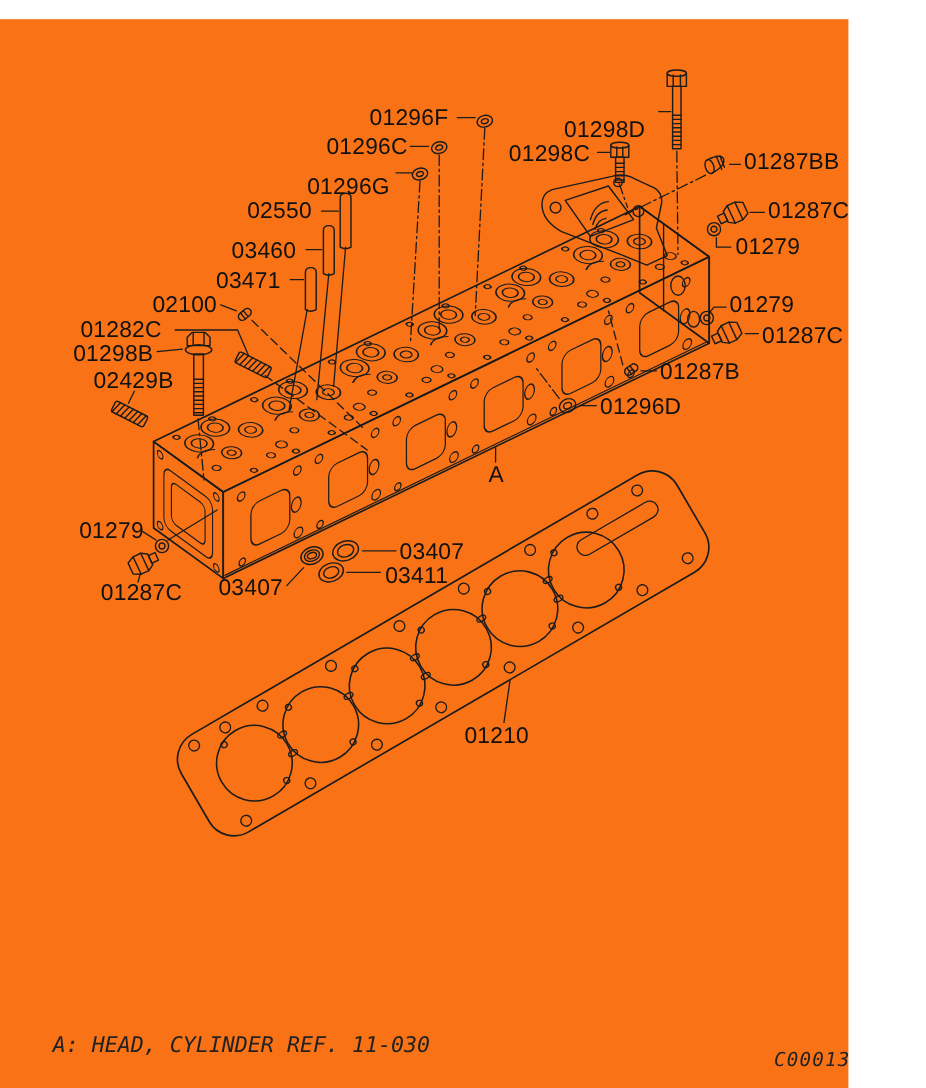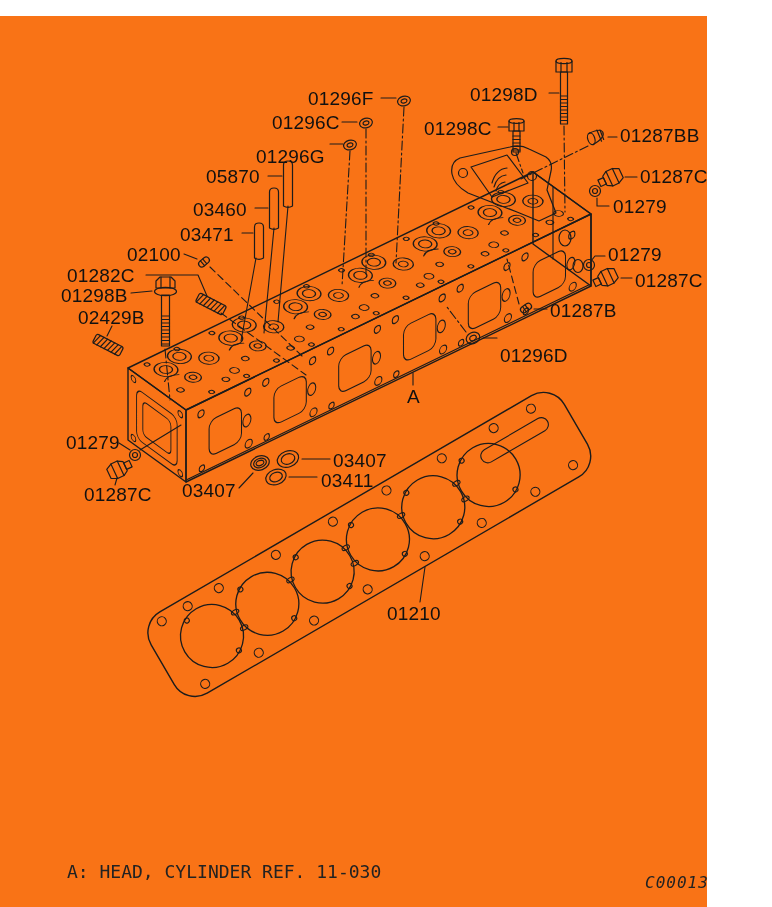--- a/index.html
+++ b/index.html
@@ -2,21 +2,21 @@
 <html><head>
 <meta charset="utf-8">
 <style>
   html,body{margin:0;padding:0;background:#fff;}
   #page{position:relative;width:707px;height:907px;background:#f97316;overflow:hidden;
         font-family:"Liberation Sans",sans-serif;margin-top:16px;}
   #art{position:absolute;left:0;top:0;}
   .lbl{position:absolute;font-size:19px;line-height:19px;color:#111;letter-spacing:0.2px;
        white-space:pre;font-family:"Liberation Sans",sans-serif;}
   .mono{position:absolute;font-family:"DejaVu Sans Mono",monospace;color:#222;white-space:pre;}
-  #footer-note{left:67px;top:845px;font-size:18px;}
+  #footer-note{left:44px;top:845px;font-size:18px;font-style:italic;}
   #figure-code{left:645px;top:857px;font-size:16px;letter-spacing:1px;font-style:italic;}
 </style>
 </head>
 <body>
 
 <div id="page">
 
 <svg id="art" width="772" height="907" viewBox="0 0 772 907" fill="none" stroke="#1c1c1c" stroke-width="1.2" stroke-linecap="round" stroke-linejoin="round">
 
   <defs>
@@ -282,36 +282,36 @@
              M466,316 L447,291 M165,333 L170,384"></path>
   </g>
   <g stroke-width="1.1" stroke-dasharray="7 4">
     <path d="M210,251 L302,340 M221,297 L306,359 M519,288 L507,243"></path>
   </g>
 </svg>
 
 <div class="lbl" style="left:308px;top:73px">01296F</div>
 <div class="lbl" style="left:272px;top:97px">01296C</div>
 <div class="lbl" style="left:256px;top:131px">01296G</div>
-<div class="lbl" style="left:470px;top:69px">01298D</div>
+<div class="lbl" style="left:470px;top:83px">01298D</div>
 <div class="lbl" style="left:424px;top:103px">01298C</div>
-<div class="lbl" style="left:206px;top:151px">05870</div>
+<div class="lbl" style="left:206px;top:151px">02550</div>
 <div class="lbl" style="left:193px;top:184px">03460</div>
 <div class="lbl" style="left:180px;top:209px">03471</div>
 <div class="lbl" style="left:127px;top:229px">02100</div>
 <div class="lbl" style="left:67px;top:250px">01282C</div>
 <div class="lbl" style="left:61px;top:270px">01298B</div>
 <div class="lbl" style="left:78px;top:292px">02429B</div>
 <div class="lbl" style="left:620px;top:110px">01287BB</div>
 <div class="lbl" style="left:640px;top:151px">01287C</div>
 <div class="lbl" style="left:613px;top:181px">01279</div>
 <div class="lbl" style="left:608px;top:229px">01279</div>
 <div class="lbl" style="left:635px;top:255px">01287C</div>
 <div class="lbl" style="left:550px;top:285px">01287B</div>
-<div class="lbl" style="left:500px;top:330px">01296D</div>
+<div class="lbl" style="left:500px;top:314px">01296D</div>
 <div class="lbl" style="left:407px;top:371px">A</div>
 <div class="lbl" style="left:66px;top:417px">01279</div>
 <div class="lbl" style="left:84px;top:469px">01287C</div>
 <div class="lbl" style="left:182px;top:465px">03407</div>
 <div class="lbl" style="left:321px;top:455px">03411</div>
 <div class="lbl" style="left:333px;top:435px">03407</div>
 <div class="lbl" style="left:387px;top:588px">01210</div>
 
 <div class="mono" id="footer-note">A: HEAD, CYLINDER REF. 11-030</div>
 <div class="mono" id="figure-code">C00013</div>

